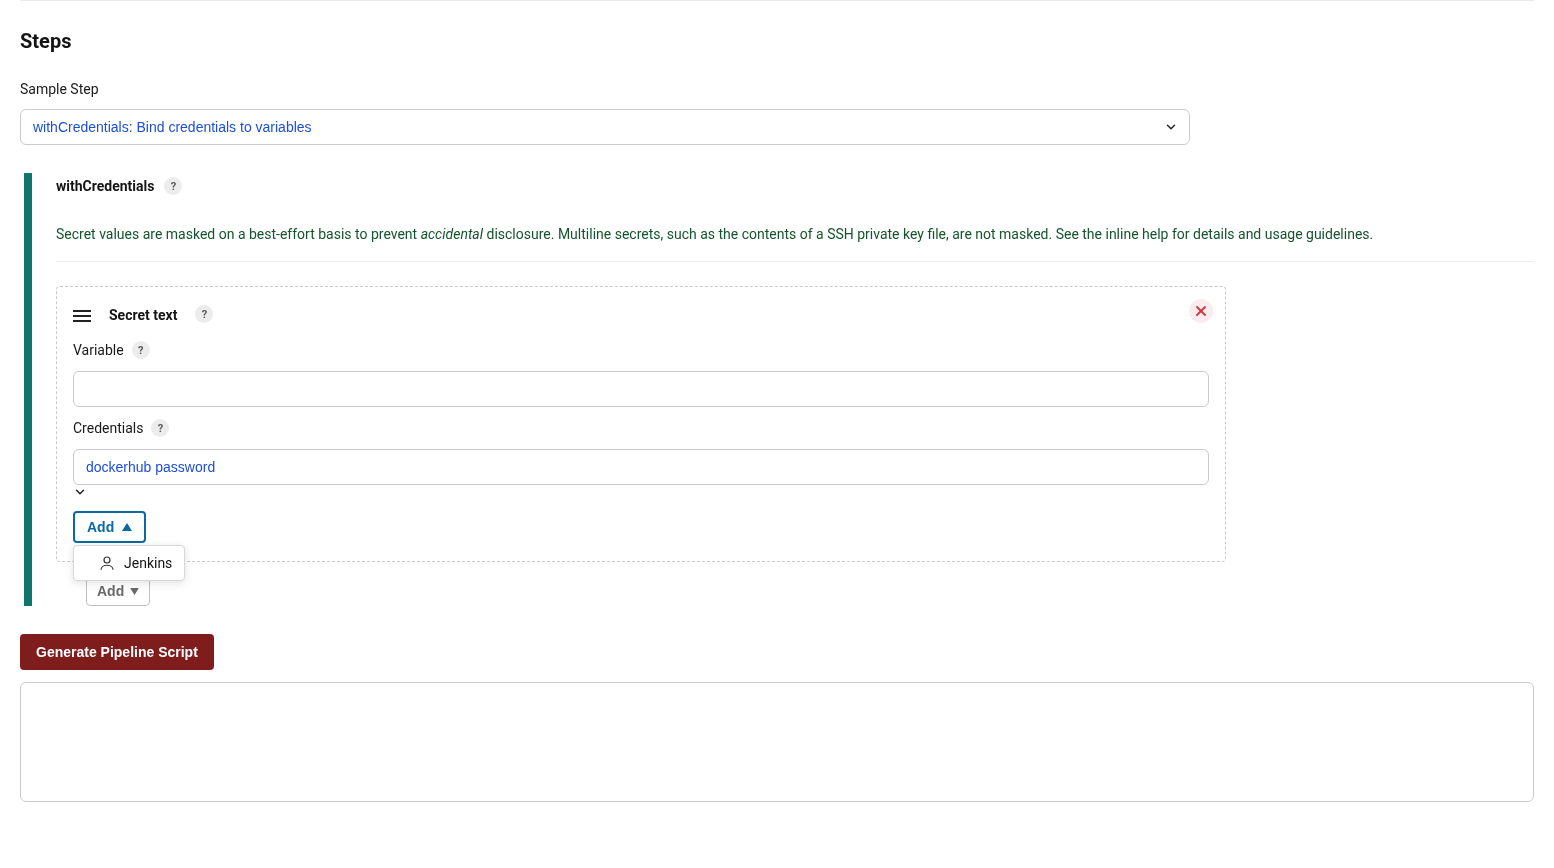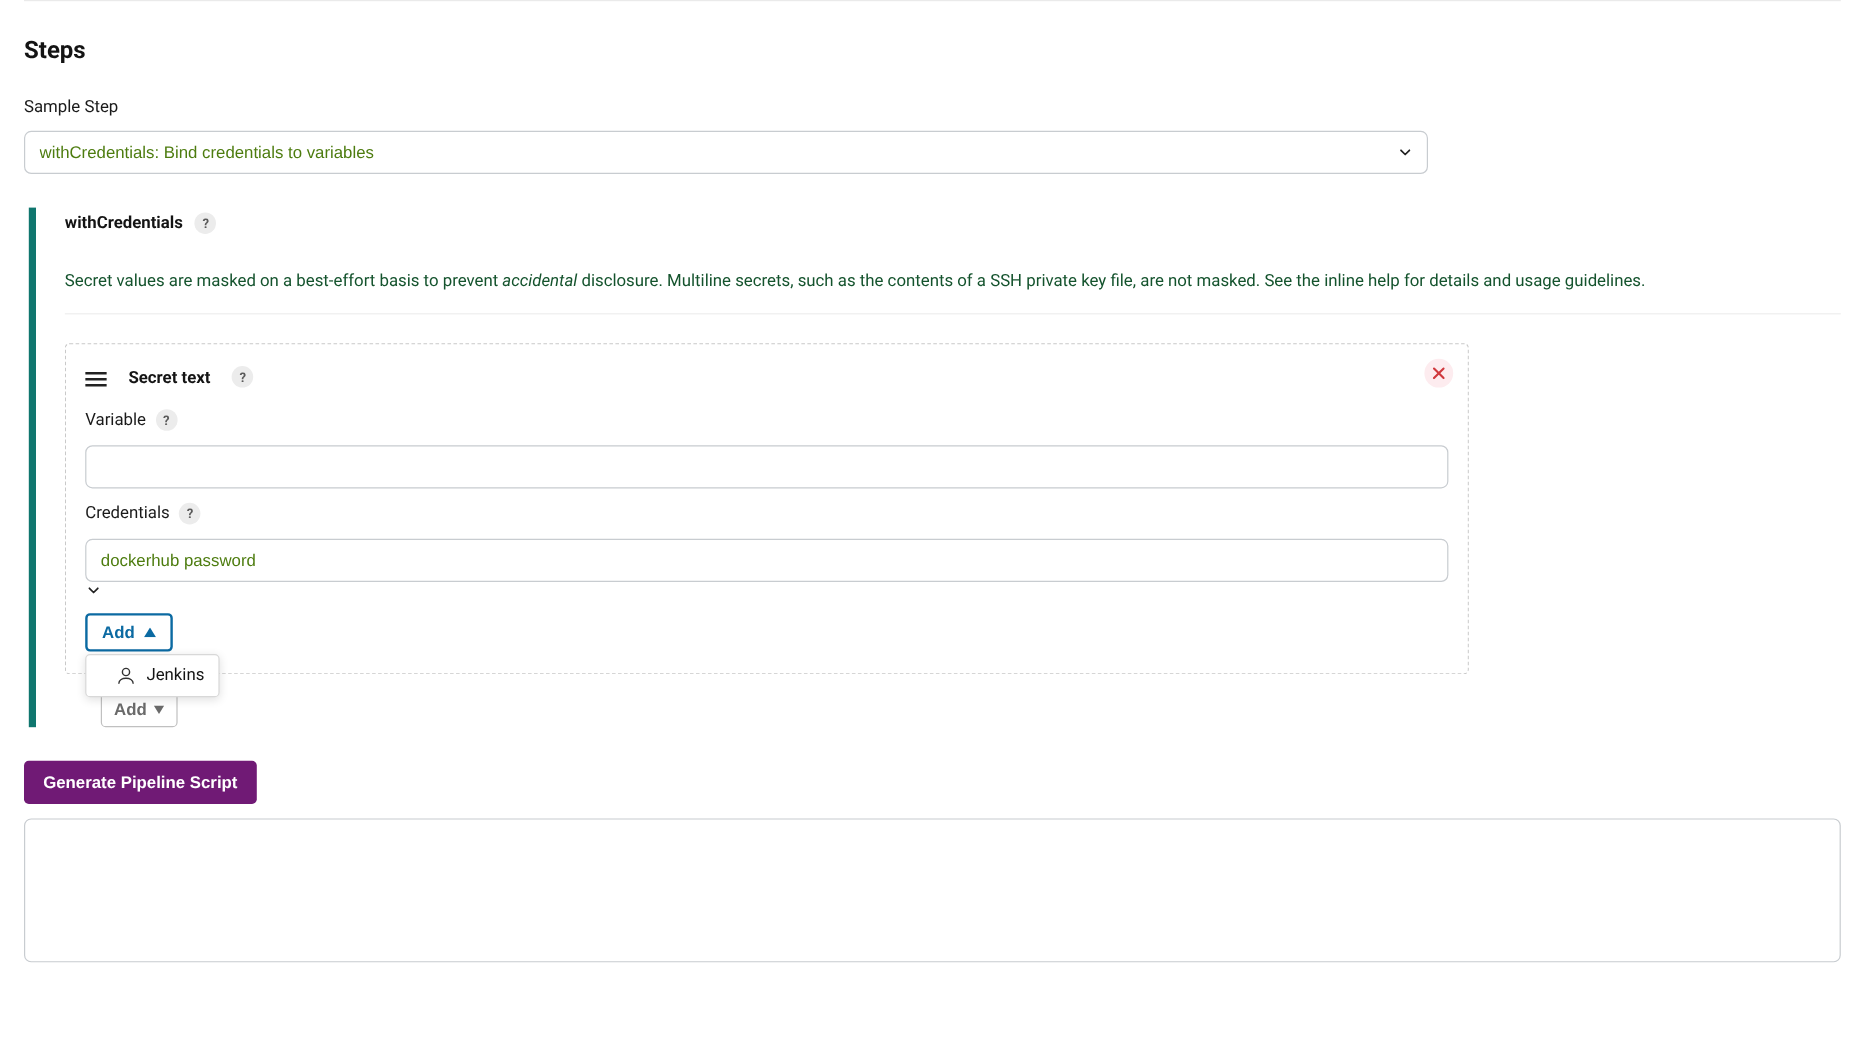--- a/index.html
+++ b/index.html
@@ -45,35 +45,35 @@
     width: 1170px;
     max-width: 100%;
   }
   .select-control, .text-input {
     width: 100%;
     height: 36px;
     border: 1px solid #c8ccd0;
     border-radius: 6px;
     padding: 0 36px 0 12px;
     font-size: 14px;
-    color: #4d7c0f;
+    color: #1d4ed8;
     background: #fff;
     appearance: none;
     outline: none;
   }
   .select-wrap .chevron {
     position: absolute;
     right: 12px;
     top: 50%;
     transform: translateY(-50%);
     pointer-events: none;
   }
   .chevron svg { display: block; }
   .nested-block {
-    border-left: 6px solid #0f766e;
+    border-left: 8px solid #0f766e;
     margin-top: 28px;
     margin-left: 4px;
     padding-left: 24px;
     padding-top: 4px;
     padding-bottom: 0;
     position: relative;
   }
   .nested-header {
     display: flex;
     align-items: center;
@@ -186,21 +186,21 @@
     font-size: 14px;
     padding: 6px 10px;
     border-radius: 4px;
     display: inline-flex;
     align-items: center;
     gap: 6px;
     cursor: pointer;
   }
   .generate-btn {
     margin-top: 28px;
-    background: #701a75;
+    background: #7f1d1d;
     color: #fff;
     border: none;
     font-weight: 700;
     font-size: 14px;
     padding: 10px 16px;
     border-radius: 4px;
     cursor: pointer;
   }
   .output-area {
     margin-top: 12px;

